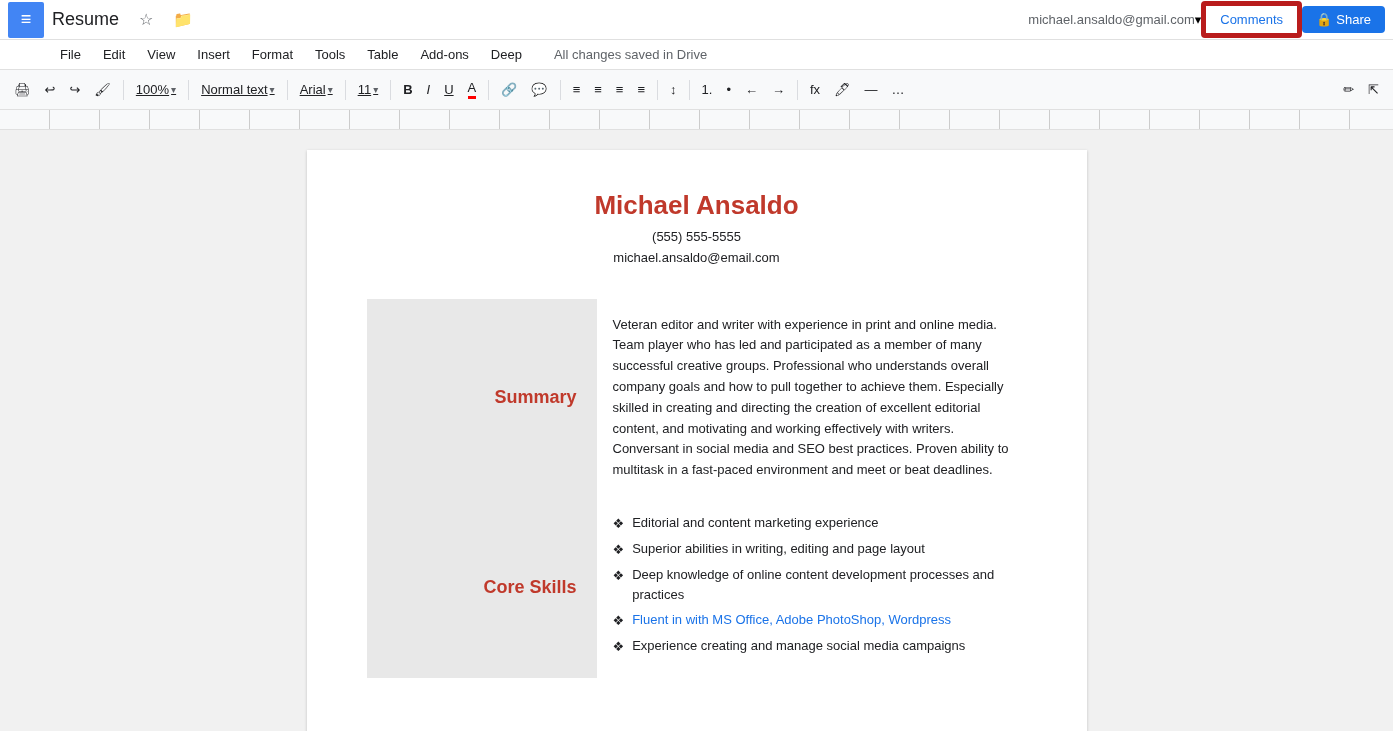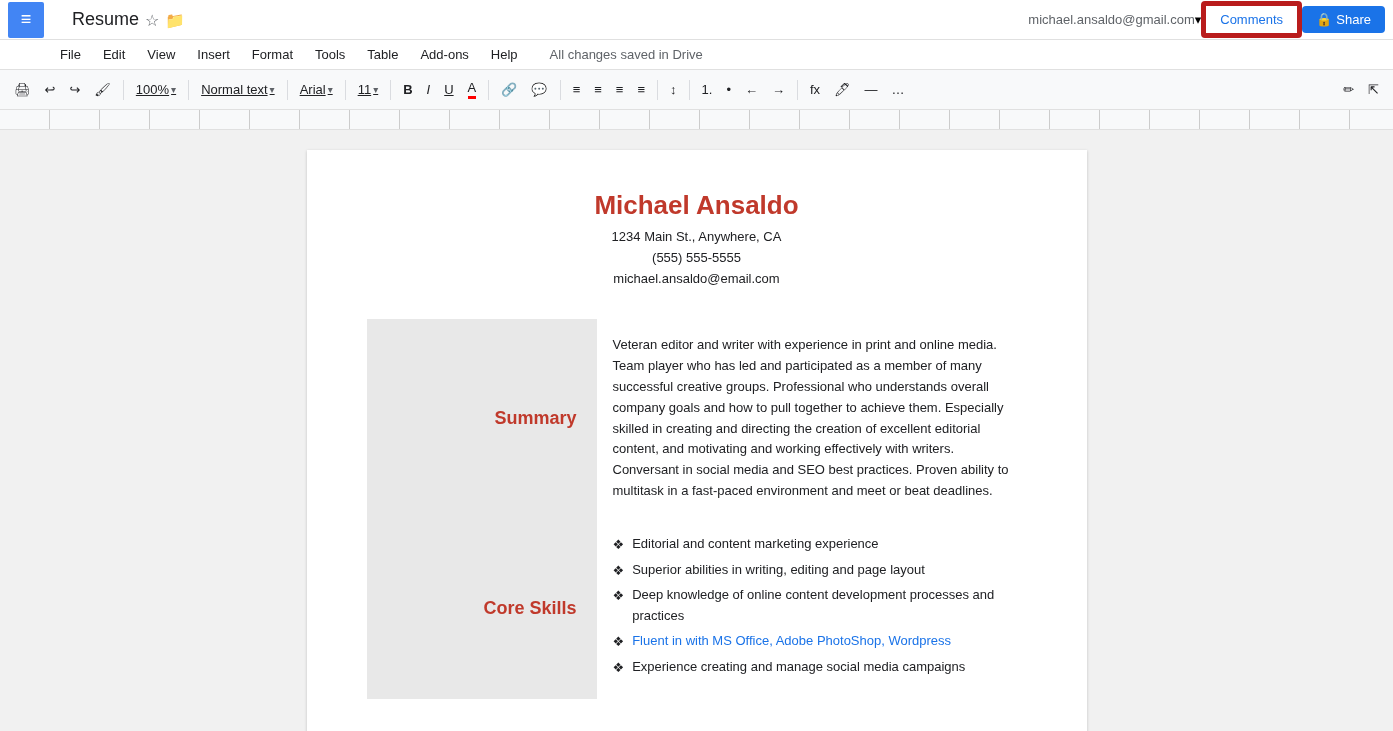--- a/index.html
+++ b/index.html
@@ -16,21 +16,21 @@
     }
     #app-icon {
       width: 36px; height: 36px;
       background: #4285f4;
       display: flex; align-items: center; justify-content: center;
       border-radius: 2px;
       margin-right: 8px;
       flex-shrink: 0;
     }
     #app-icon span { color: white; font-size: 18px; font-weight: bold; }
-    #doc-title-area { display: flex; align-items: flex-end; gap: 6px; flex: 1; margin-left: 20px; }
+    #doc-title-area { display: flex; align-items: center; gap: 20px; flex: 1; }
     #doc-title { font-size: 18px; color: #202124; font-weight: normal; }
     #star-icon, #folder-icon { color: #5f6368; font-size: 16px; cursor: pointer; }
     #account-area { display: flex; align-items: center; }
     #account-email { font-size: 13px; color: #5f6368; }
     #comments-btn {
       background: #fff;
       border: 5px solid #b91c1c;
       border-radius: 4px;
       padding: 6px 14px;
       font-size: 13px;
@@ -208,21 +208,21 @@
 
 <div id="menu-bar">
   <span class="menu-item">File</span>
   <span class="menu-item">Edit</span>
   <span class="menu-item">View</span>
   <span class="menu-item">Insert</span>
   <span class="menu-item">Format</span>
   <span class="menu-item">Tools</span>
   <span class="menu-item">Table</span>
   <span class="menu-item">Add-ons</span>
-  <span class="menu-item">Help</span>
+  <span class="menu-item">Deep</span>
   <span id="saved-status">All changes saved in Drive</span>
 </div>
 
 <div id="toolbar">
   <button class="tb-btn">🖨</button>
   <button class="tb-btn">↩</button>
   <button class="tb-btn">↪</button>
   <button class="tb-btn">🖌</button>
   <div class="tb-separator"></div>
   <div class="tb-dropdown">
@@ -278,21 +278,20 @@
 
 <div id="ruler">
   <div id="ruler-line"></div>
 </div>
 
 <div id="doc-area">
   <div id="doc-page">
 
     <div id="doc-header">
       <div id="doc-name">Michael Ansaldo</div>
-      <div id="doc-address">1234 Main St., Anywhere, CA</div>
       <div id="doc-phone">(555) 555-5555</div>
       <div id="doc-email">michael.ansaldo@email.com</div>
     </div>
 
     <table id="resume-table">
       <tbody>
 
         <tr class="resume-row">
           <td class="section-label-cell">Summary</td>
           <td class="section-content-cell">Veteran editor and writer with experience in print and online media. Team player who has led and participated as a member of many successful creative groups. Professional who understands overall company goals and how to pull together to achieve them. Especially skilled in creating and directing the creation of excellent editorial content, and motivating and working effectively with writers. Conversant in social media and SEO best practices. Proven ability to multitask in a fast-paced environment and meet or beat deadlines.</td>

